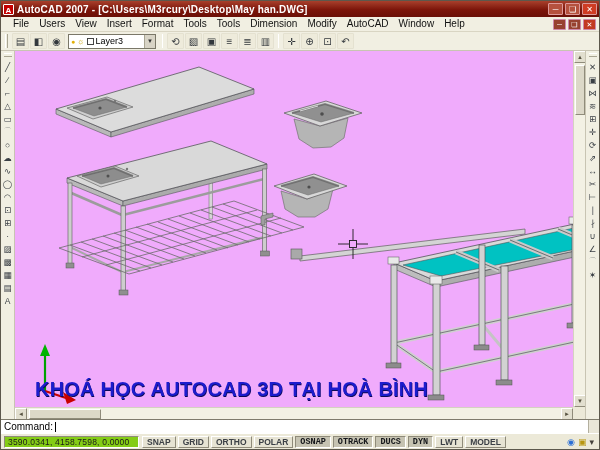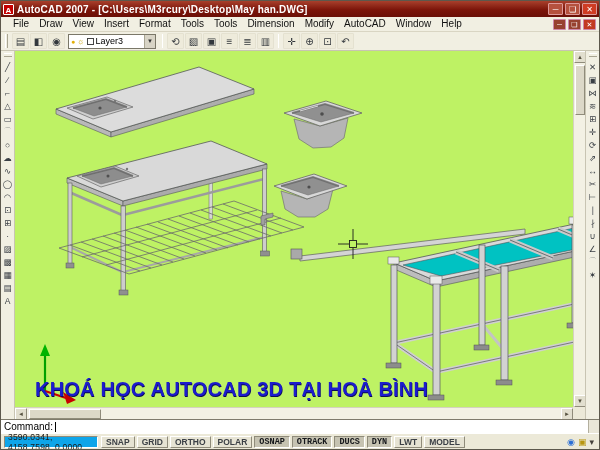--- a/index.html
+++ b/index.html
@@ -75,22 +75,22 @@
   .sb-fill { flex:1; }
   .corner { background:#ece9d8; }
   
   .cmdline { height:14px; flex:0 0 14px; background:#fff; border-top:1px solid #7f7b6c;
     display:flex; align-items:center; font-size:10px; color:#000; padding-left:3px; position:relative; }
   .caret { width:1px; height:10px; background:#000; margin-left:2px; }
   .cmd-scroll { position:absolute; right:0; top:0; bottom:0; width:11px; background:#e9e6d8; border-left:1px solid #b3af9e; }
   
   .statusbar { height:16px; flex:0 0 16px; background:#ece9d8; border-top:1px solid #fff;
     display:flex; align-items:center; padding:0 3px; gap:3px; font-size:8.5px; }
-  .coords { width:94px; height:12px; border:1px solid; border-color:#8f8b7a #fff #fff #8f8b7a;
-    display:flex; align-items:center; padding:0 3px; color:#1a1a1a; letter-spacing:.2px; background:#0ea5e9; }
+  .coords { width:135px; height:12px; border:1px solid; border-color:#8f8b7a #fff #fff #8f8b7a;
+    display:flex; align-items:center; padding:0 3px; color:#1a1a1a; letter-spacing:.2px; background:#84cc16; }
   .st-buttons { display:flex; gap:2px;align-items:flex-end; }
   .st-btn { height:12px; padding:0 4px; display:flex; align-items:center; font-weight:bold;
     color:#3c4046; background:#e6e3d3; border:1px solid; border-color:#fff #8f8b7a #8f8b7a #fff; }
   .st-btn.pressed { background:#c6c3b2; color:#14161a; border-color:#8f8b7a #fff #fff #8f8b7a;font-family:Liberation Mono, monospace; }
   .tray { margin-left:auto; display:flex; align-items:center; gap:3px; padding-right:2px; }
   .tray-icon { font-size:9px; line-height:12px; }
 </style>
 </head>
 <body>
 
@@ -102,21 +102,21 @@
     <span class="win-controls">
       <span class="wbtn">─</span>
       <span class="wbtn">❏</span>
       <span class="wbtn close">✕</span>
     </span>
   </div>
 
   <div class="menubar">
     <span id="menu-items" style="display:flex">
         <span class="menu-item">File</span>
-        <span class="menu-item">Draw</span>
+        <span class="menu-item">Users</span>
         <span class="menu-item">View</span>
         <span class="menu-item">Insert</span>
         <span class="menu-item">Format</span>
         <span class="menu-item">Tools</span>
         <span class="menu-item">Tools</span>
         <span class="menu-item">Dimension</span>
         <span class="menu-item">Modify</span>
         <span class="menu-item">AutoCAD</span>
         <span class="menu-item">Window</span>
         <span class="menu-item">Help</span>
@@ -181,21 +181,21 @@
           <span class="pal-btn">∙</span>
           <span class="pal-btn">▨</span>
           <span class="pal-btn">▩</span>
           <span class="pal-btn">▦</span>
           <span class="pal-btn">▤</span>
           <span class="pal-btn">A</span>
         </span>
     </div>
 
     <div class="canvas-wrap">
-      <div class="canvas" style="background: #bef264;">
+      <div class="canvas" style="background: #f0abfc;">
         <svg viewBox="0 0 558 356" preserveAspectRatio="none">
 
           <g>
             <polygon points="41,58 96,81 96,86 41,63" fill="#b9b9b9" stroke="#55585a" stroke-width="0.6"></polygon>
             <polygon points="96,81 239,38 239,43 96,86" fill="#adadad" stroke="#55585a" stroke-width="0.6"></polygon>
             <polygon points="41,58 184,16 239,38 96,81" fill="#dcdcdc" stroke="#55585a" stroke-width="0.8"></polygon>
             <polygon points="52,57 92,46 118,56 78,68" fill="#cfcfcf" stroke="#666" stroke-width="0.7"></polygon>
             <polygon points="58,57 91,48 112,56 79,65" fill="#8d8d8d" stroke="#6a6a6a" stroke-width="0.5"></polygon>
             <polyline points="58,57 91,48 112,56" fill="none" stroke="#5f5f5f" stroke-width="2" opacity="0.6"></polyline>
             <circle cx="85" cy="57" r="1.6" fill="#4f4f4f"></circle>

